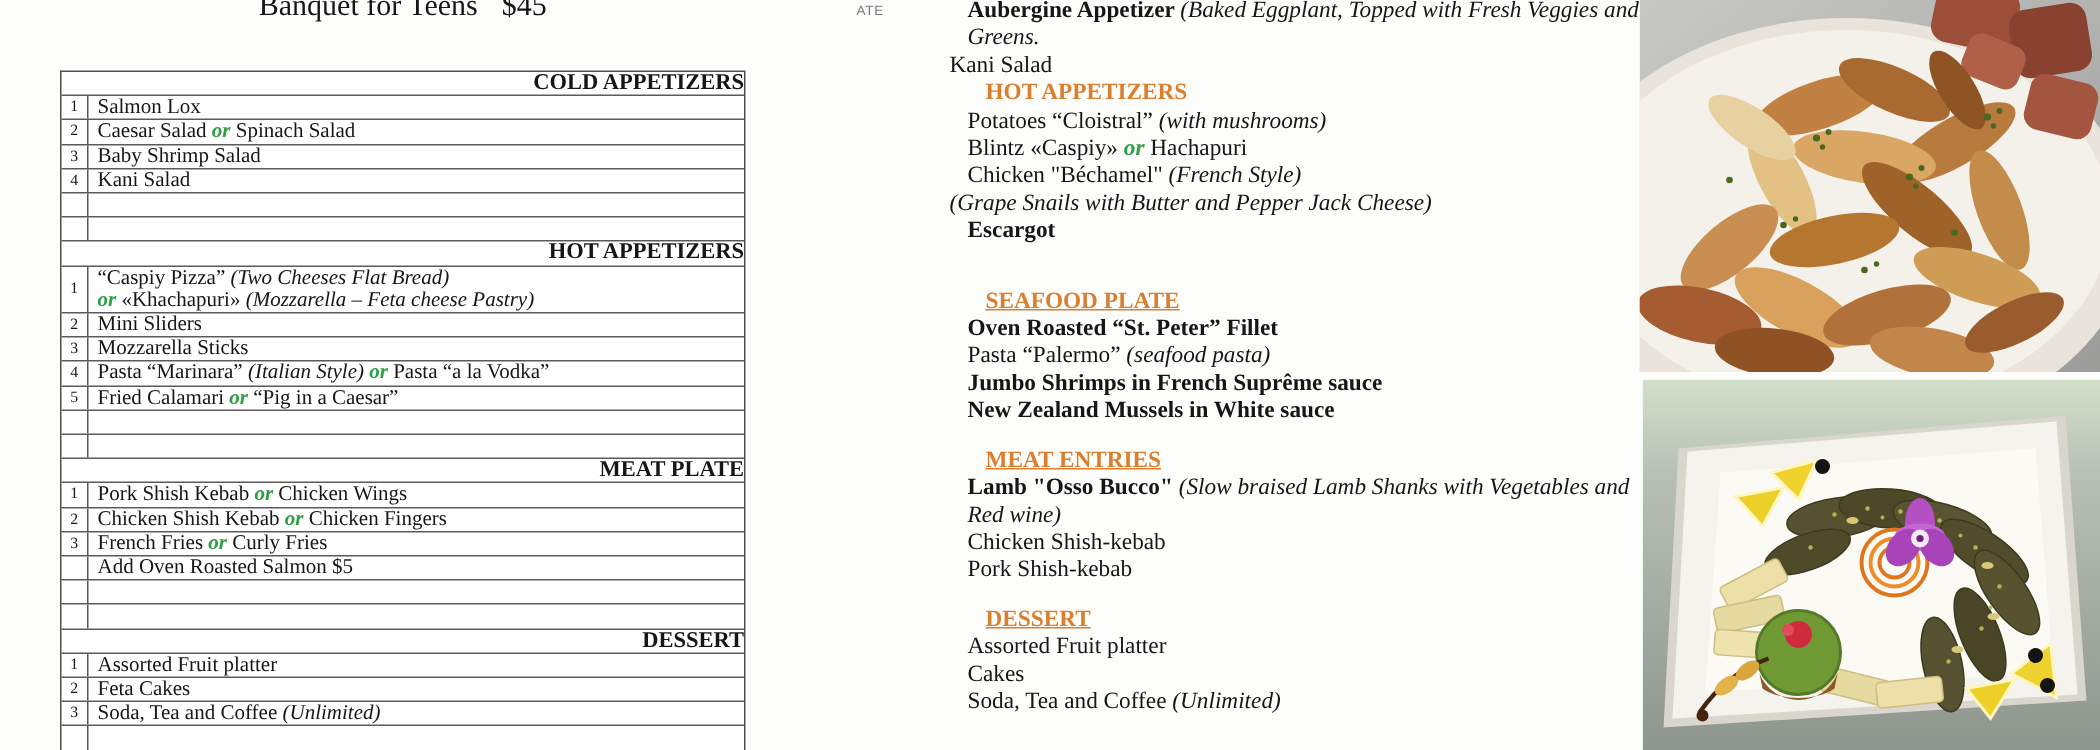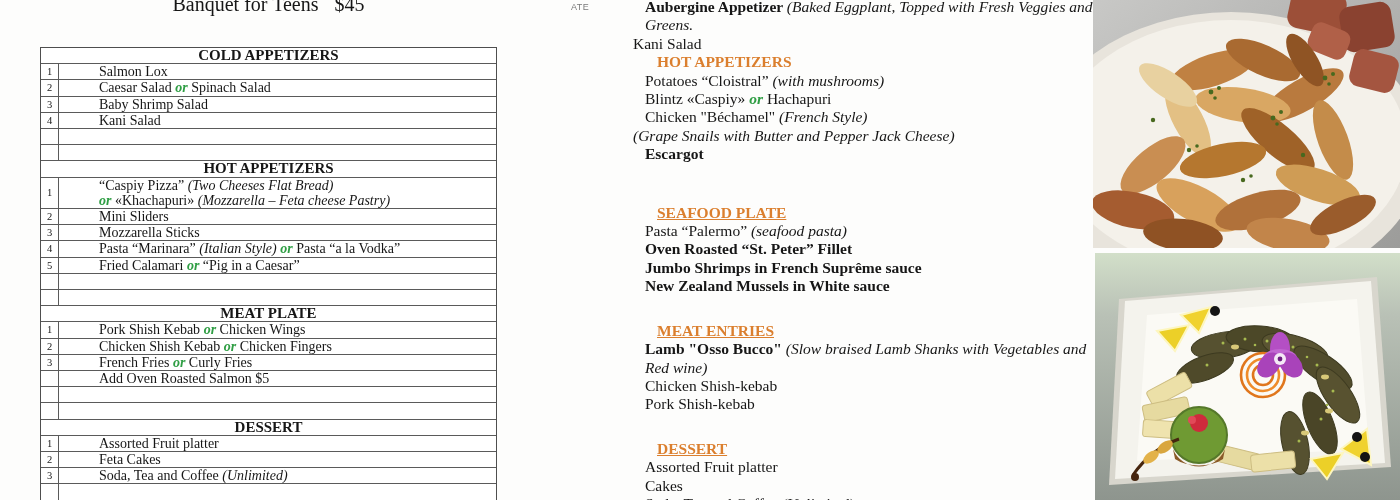--- a/index.html
+++ b/index.html
@@ -7,38 +7,38 @@
         font-family:"Liberation Serif", serif;color:#161616;}
   
   .title{position:absolute;top:-7px;left:40px;width:457px;text-align:center;
          font-size:20px;white-space:nowrap;}
   .title .price{margin-left:16px;}
   .fragment{position:absolute;left:571px;top:2px;font-family:"Liberation Sans",sans-serif;
             font-size:9px;color:#7a7a7a;letter-spacing:.5px;}
   
   .btable{position:absolute;left:40px;top:47px;width:457px;background:#fff;
           border:1px solid #4e4e4e;box-sizing:border-box;}
-  .theader{text-align:center;font-weight:bold;font-size:15px;line-height:15.2px;
+  .theader{text-align:right;font-weight:bold;font-size:15px;line-height:15.2px;
            border-bottom:1px solid #5a5a5a;}
   .trow{display:flex;border-bottom:1px solid #5a5a5a;font-size:14px;line-height:15.2px;
         min-height:15.2px;}
   .trow:last-child{border-bottom:none;}
   .tnum{width:17px;flex:none;border-right:1px solid #5a5a5a;display:flex;
         align-items:center;justify-content:center;font-size:10.5px;}
-  .ttxt{flex:1;padding:0 4px 0 6px;margin-left:34px;}
+  .ttxt{flex:1;padding:0 4px 0 6px;}
   .b{font-weight:bold;}
   .i{font-style:italic;}
   .or{color:var(--green,#2f9e44);font-style:italic;font-weight:bold;}
   
   .menu{position:absolute;left:633px;top:-2px;width:460px;font-size:15.5px;}
   .mline{line-height:18.4px;}
   .ind0{padding-left:0;}
   .ind1{padding-left:12px;}
   .mhead{color:var(--orange,#db7f2e);font-weight:bold;padding-left:24px;line-height:18.4px;}
-  .mhead.u{text-decoration:underline;margin-top:12px;}
+  .mhead.u{text-decoration:underline;}
   .mblank{height:14px;}
   
   .photo{position:absolute;overflow:hidden;}
   .photo svg{display:block;}
   .photo-top{left:1093px;top:0;width:307px;height:248px;}
   .photo-bottom{left:1095px;top:253px;width:305px;height:247px;}
 </style>
 </head>
 <body>
 
@@ -155,22 +155,22 @@
         <div class="mline ind0"><span>Kani Salad</span></div>
         <div class="mhead">HOT APPETIZERS</div>
         <div class="mline ind1"><span>Potatoes “Cloistral” </span><span class="i">(with mushrooms)</span></div>
         <div class="mline ind1"><span>Blintz «Caspiy» </span><span class="or">or</span><span> Hachapuri</span></div>
         <div class="mline ind1"><span>Chicken "Béchamel" </span><span class="i">(French Style)</span></div>
         <div class="mline ind0"><span class="i">(Grape Snails with Butter and Pepper Jack Cheese)</span></div>
         <div class="mline ind1"><span class="b">Escargot</span></div>
         <div class="mblank"></div>
         <div class="mblank"></div>
         <div class="mhead u">SEAFOOD PLATE</div>
+        <div class="mline ind1"><span class="b">Oven Roasted “St. Peter” Fillet</span></div>
         <div class="mline ind1"><span>Pasta “Palermo”   </span><span class="i">(seafood pasta)</span></div>
-        <div class="mline ind1"><span class="b">Oven Roasted “St. Peter” Fillet</span></div>
         <div class="mline ind1"><span class="b">Jumbo Shrimps in French Suprême sauce</span></div>
         <div class="mline ind1"><span class="b">New Zealand Mussels in White sauce</span></div>
         <div class="mblank"></div>
         <div class="mhead u">MEAT ENTRIES</div>
         <div class="mline ind1"><span class="b">Lamb "Osso Bucco" </span><span class="i">(Slow braised Lamb Shanks with Vegetables and Red wine)</span></div>
         <div class="mline ind1"><span>Chicken Shish-kebab</span></div>
         <div class="mline ind1"><span>Pork Shish-kebab</span></div>
         <div class="mblank"></div>
         <div class="mhead u">DESSERT</div>
         <div class="mline ind1"><span>Assorted Fruit platter</span></div>

